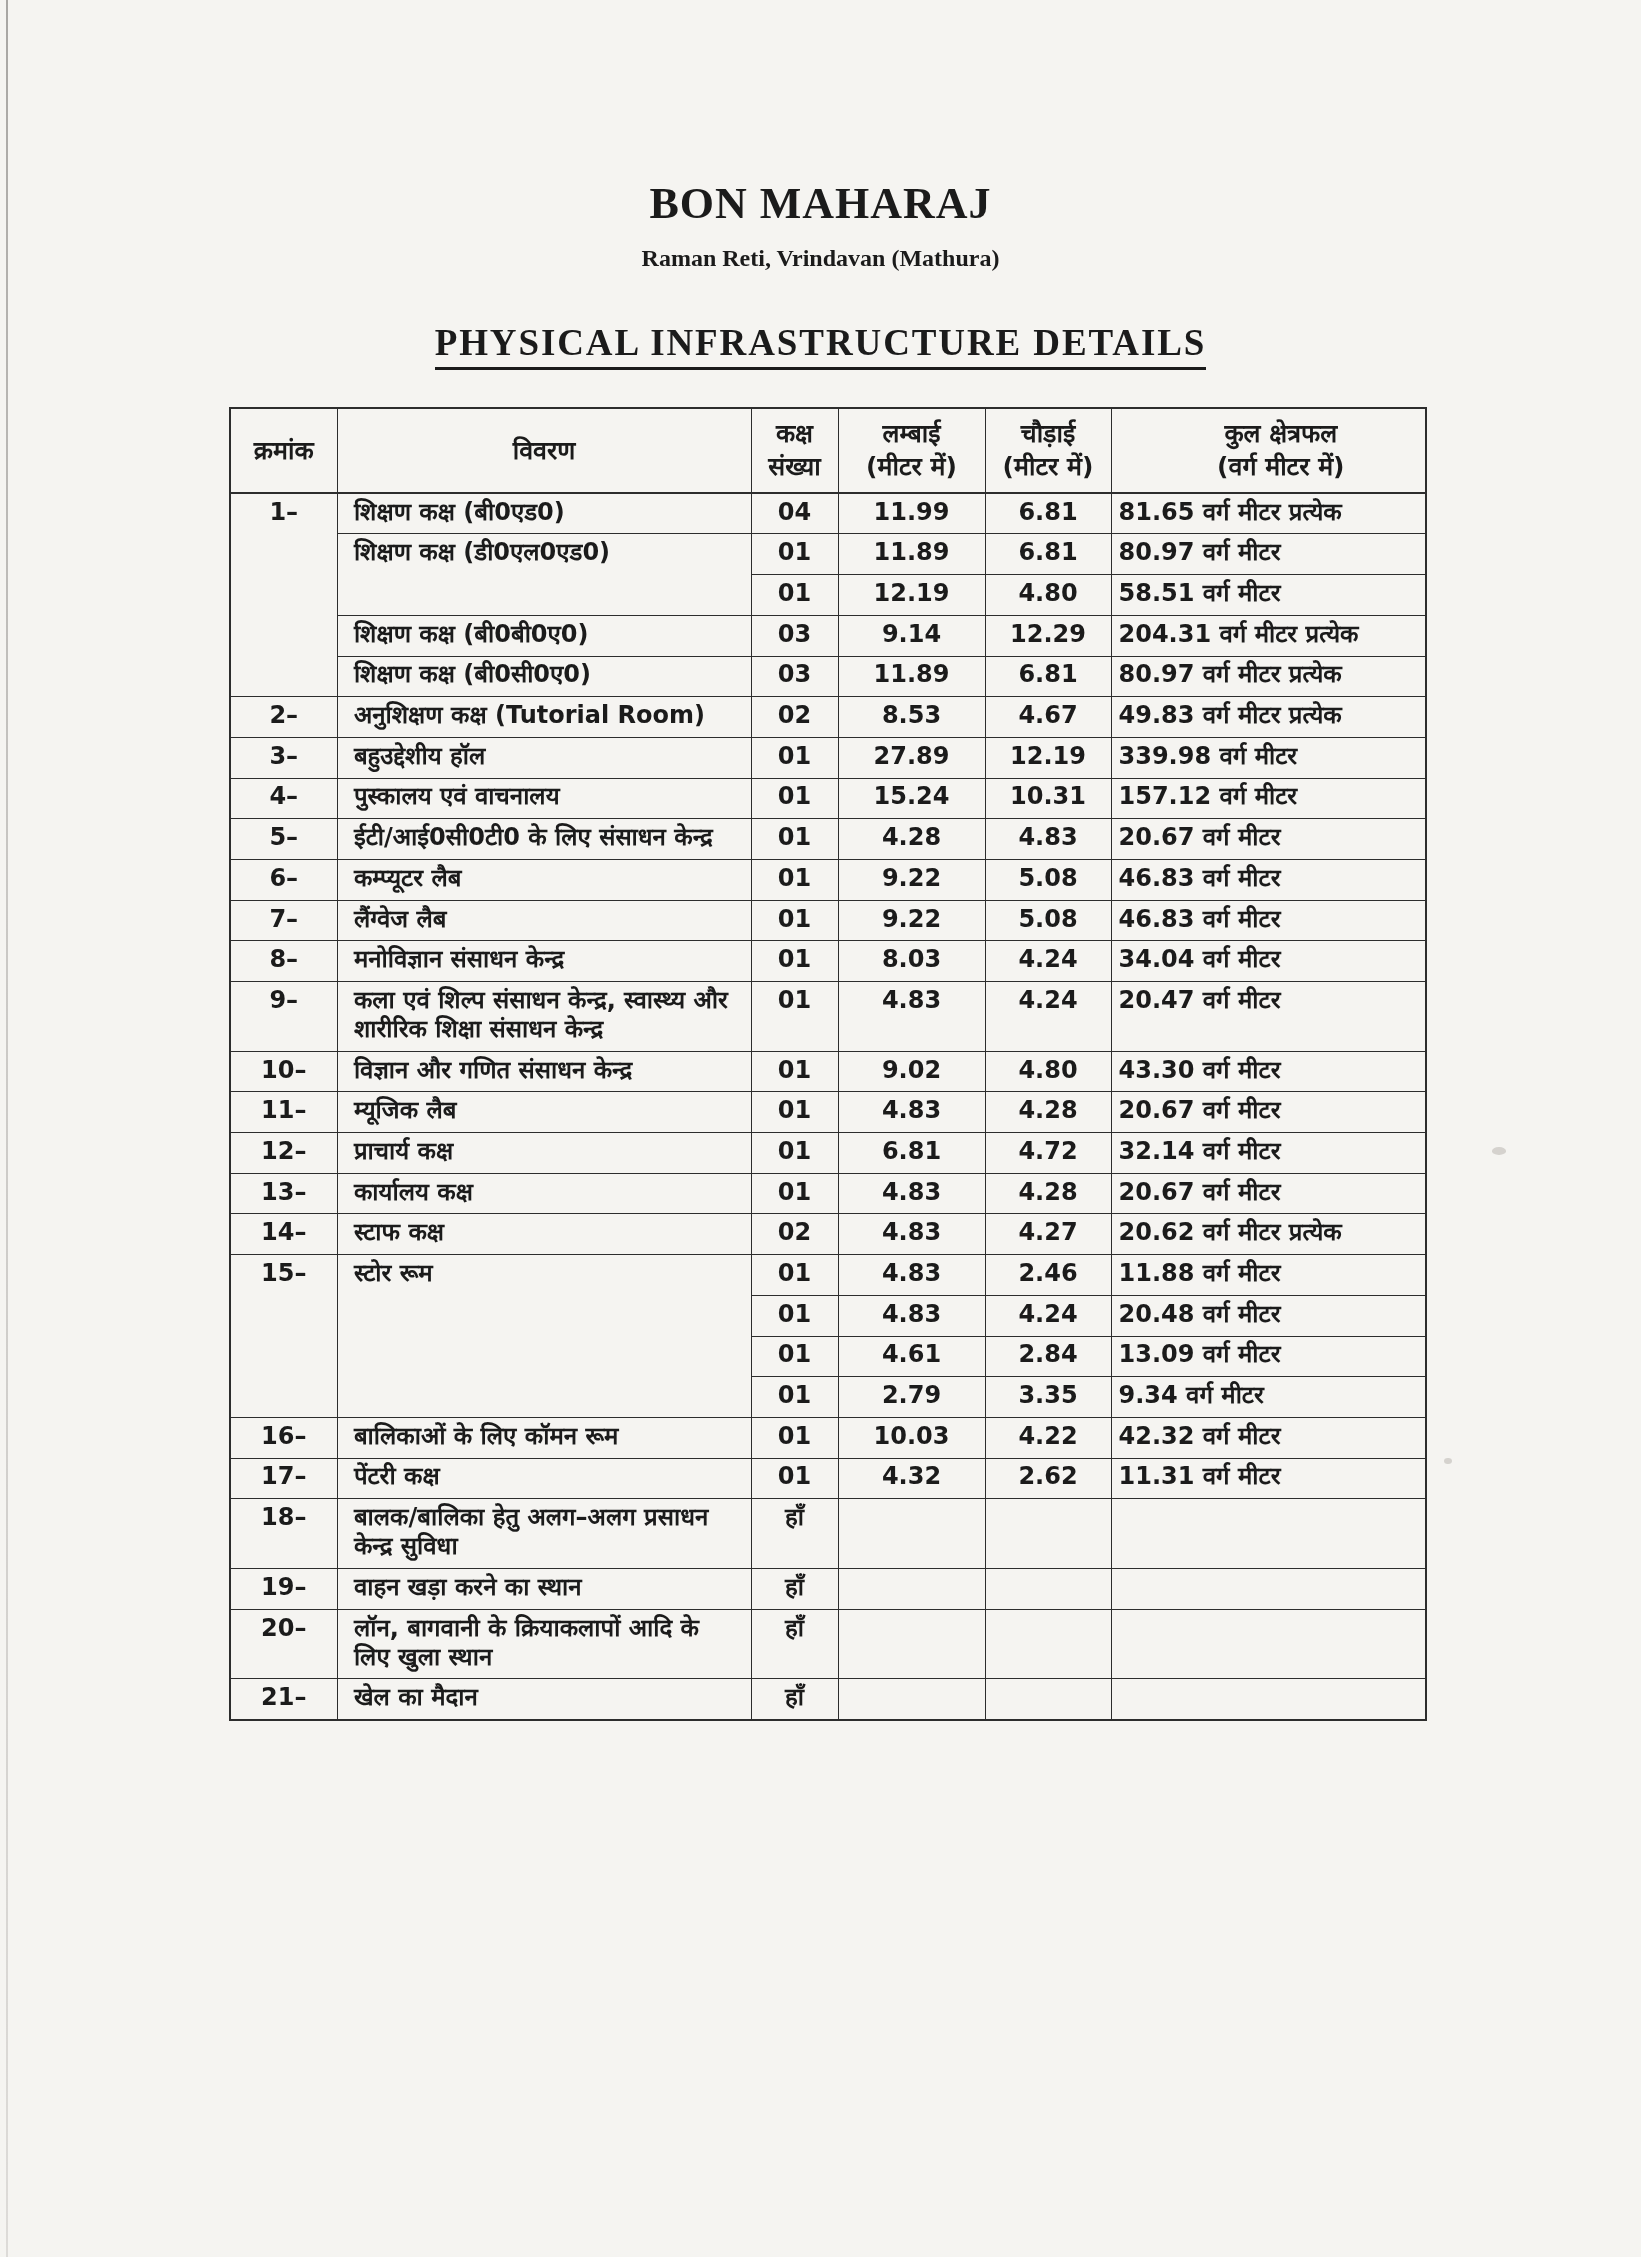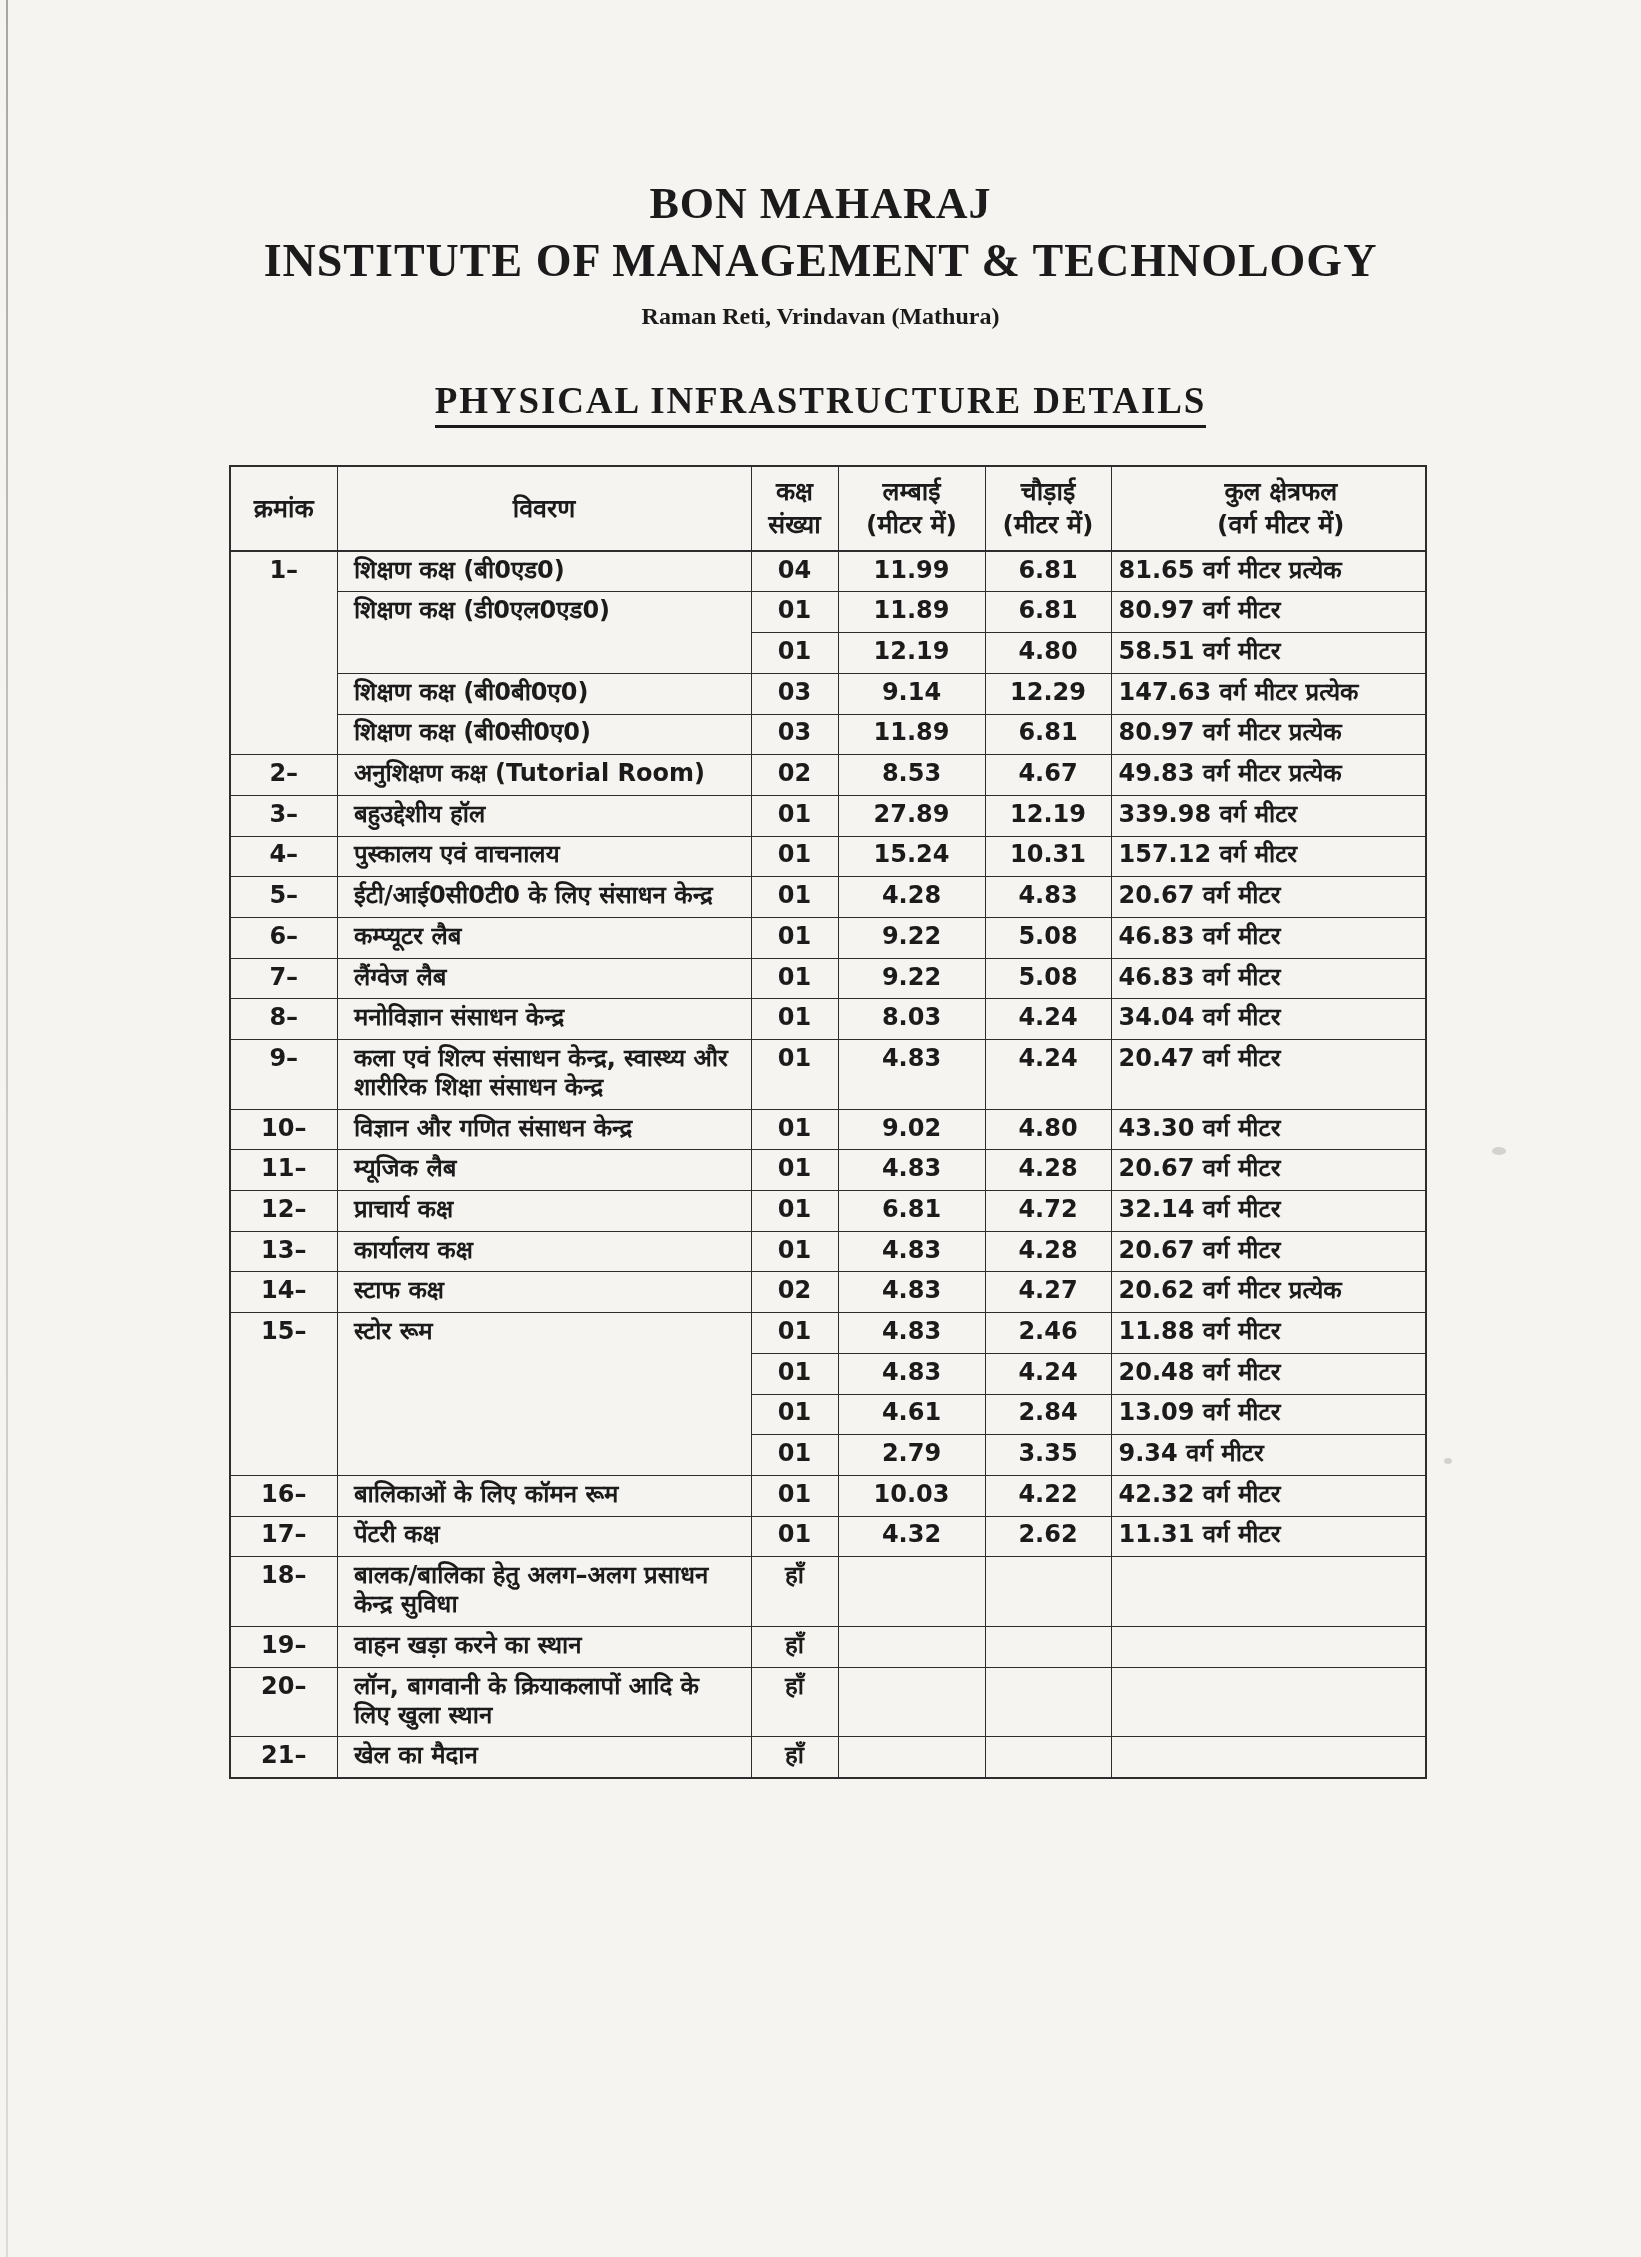--- a/index.html
+++ b/index.html
@@ -84,21 +84,20 @@
 </head>
 <body>
 
 <div class="page">
   <div class="scan-edge"></div>
   <div class="scan-speck speck-a"></div>
   <div class="scan-speck speck-b"></div>
 
   <div class="header-block">
     <div class="inst-line1">BON MAHARAJ</div>
-    <div class="inst-line2">INSTITUTE OF MANAGEMENT &amp; TECHNOLOGY</div>
     <div class="inst-address">Raman Reti, Vrindavan (Mathura)</div>
     <div class="doc-title-wrap">
       <span class="doc-title">PHYSICAL INFRASTRUCTURE DETAILS</span>
     </div>
   </div>
 
   <div class="table-wrap">
     <table>
       <thead>
         <tr>
@@ -134,21 +133,21 @@
             <td class="col-room_count">01</td>
             <td class="col-length_m">12.19</td>
             <td class="col-width_m">4.80</td>
             <td class="col-total_area">58.51 वर्ग मीटर</td>
           </tr>
           <tr>
             <td class="col-description">शिक्षण कक्ष (बी0बी0ए0)</td>
             <td class="col-room_count">03</td>
             <td class="col-length_m">9.14</td>
             <td class="col-width_m">12.29</td>
-            <td class="col-total_area">147.63 वर्ग मीटर प्रत्येक</td>
+            <td class="col-total_area">204.31 वर्ग मीटर प्रत्येक</td>
           </tr>
           <tr>
             <td class="col-description">शिक्षण कक्ष (बी0सी0ए0)</td>
             <td class="col-room_count">03</td>
             <td class="col-length_m">11.89</td>
             <td class="col-width_m">6.81</td>
             <td class="col-total_area">80.97 वर्ग मीटर प्रत्येक</td>
           </tr>
           <tr>
             <td class="col-serial">2–</td>

